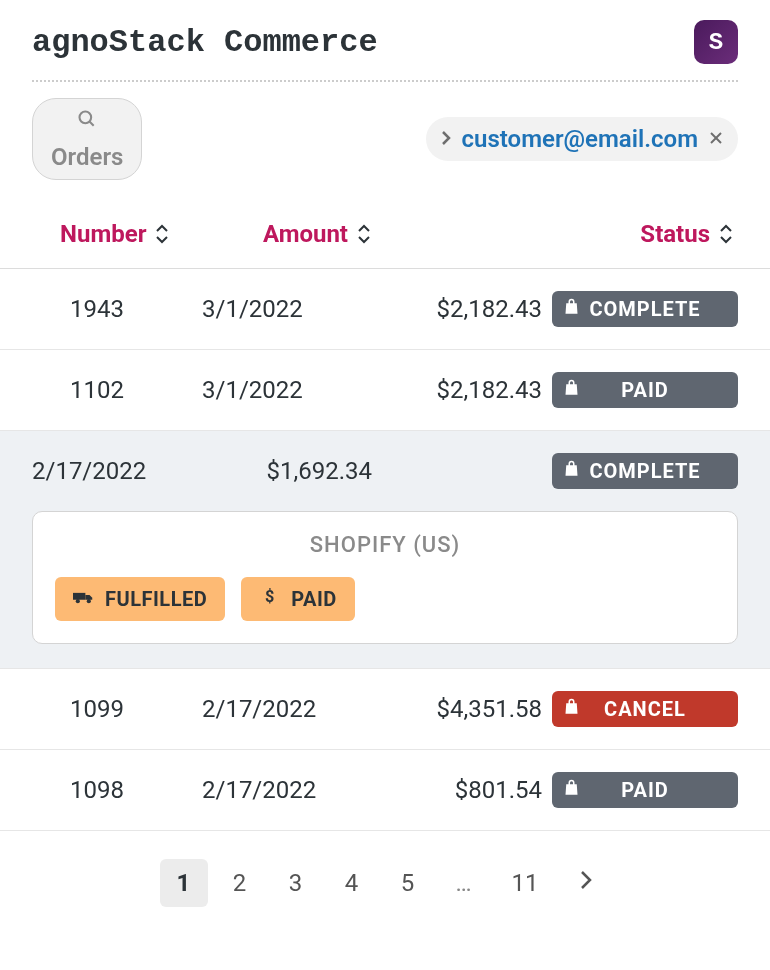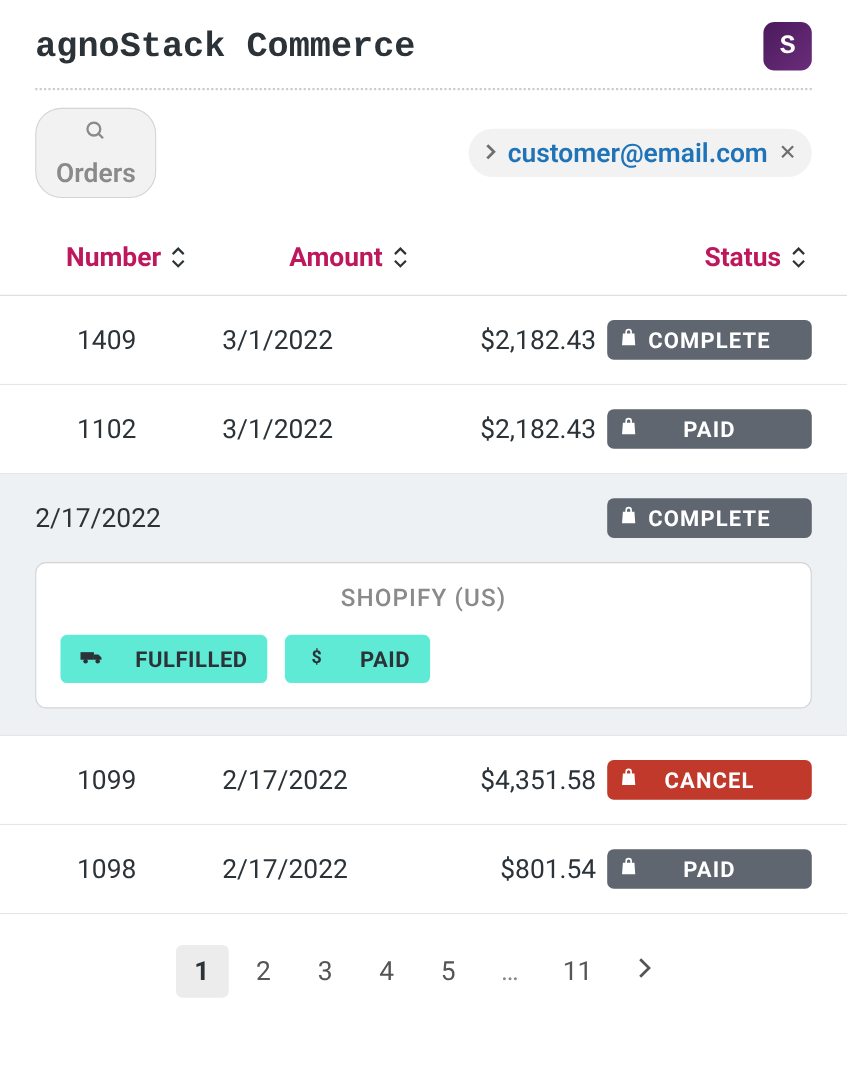--- a/index.html
+++ b/index.html
@@ -150,22 +150,22 @@
   text-align: center;
   color: #8a8a8a;
   font-size: 22px;
   font-weight: 500;
   letter-spacing: 1px;
   margin-bottom: 20px;
 }
 .chips { display: flex; gap: 16px; }
 .chip {
   display: inline-flex;
-  gap: 28px;
-  background: #5eead4;
+  gap: 10px;
+  background: #fdba74;
   border-radius: 6px;
   padding: 10px 18px;
   font-weight: 700;
   font-size: 20px;
   letter-spacing: 0.5px;
   color: #2c3338;
 }
 .chip svg { width: 22px; height: 18px; }
 
 .pagination {
@@ -260,21 +260,21 @@
             <polyline points="3,7 8,2 13,7" fill="none" stroke="#2c3338" stroke-width="2"></polyline>
           </svg>
         <svg viewBox="0 0 16 10">
             <polyline points="3,3 8,8 13,3" fill="none" stroke="#2c3338" stroke-width="2"></polyline>
           </svg>
       </span>
     </div>
   </div>
   <div class="tbody" id="tbody">
       <div class="tr">
-        <div class="td-number">1409</div>
+        <div class="td-number">1943</div>
         <div class="td-date">3/1/2022</div>
         <div class="td-amount">$2,182.43</div>
         <div class="td-status">
           <div class="status-badge status-complete">
             <span class="bag-icon"><svg viewBox="0 0 24 24">
                 <path d="M6 7V5a4 4 0 0 1 8 0v2h3l1 14H2L3 7h3zm2 0h4V5a2 2 0 0 0-4 0v2z" fill="#fff"></path>
               </svg></span>
             <span>COMPLETE</span>
           </div>
         </div>
@@ -287,20 +287,21 @@
           <div class="status-badge status-paid">
             <span class="bag-icon"><svg viewBox="0 0 24 24">
                 <path d="M6 7V5a4 4 0 0 1 8 0v2h3l1 14H2L3 7h3zm2 0h4V5a2 2 0 0 0-4 0v2z" fill="#fff"></path>
               </svg></span>
             <span>PAID</span>
           </div>
         </div>
       </div>
       <div class="tr expanded-row">
         <div class="td-date">2/17/2022</div>
+        <div class="td-amount">$1,692.34</div>
         <div class="td-status">
           <div class="status-badge status-complete">
             <span class="bag-icon"><svg viewBox="0 0 24 24">
                 <path d="M6 7V5a4 4 0 0 1 8 0v2h3l1 14H2L3 7h3zm2 0h4V5a2 2 0 0 0-4 0v2z" fill="#fff"></path>
               </svg></span>
             <span>COMPLETE</span>
           </div>
         </div>
       </div>
       <div class="expanded-panel">

